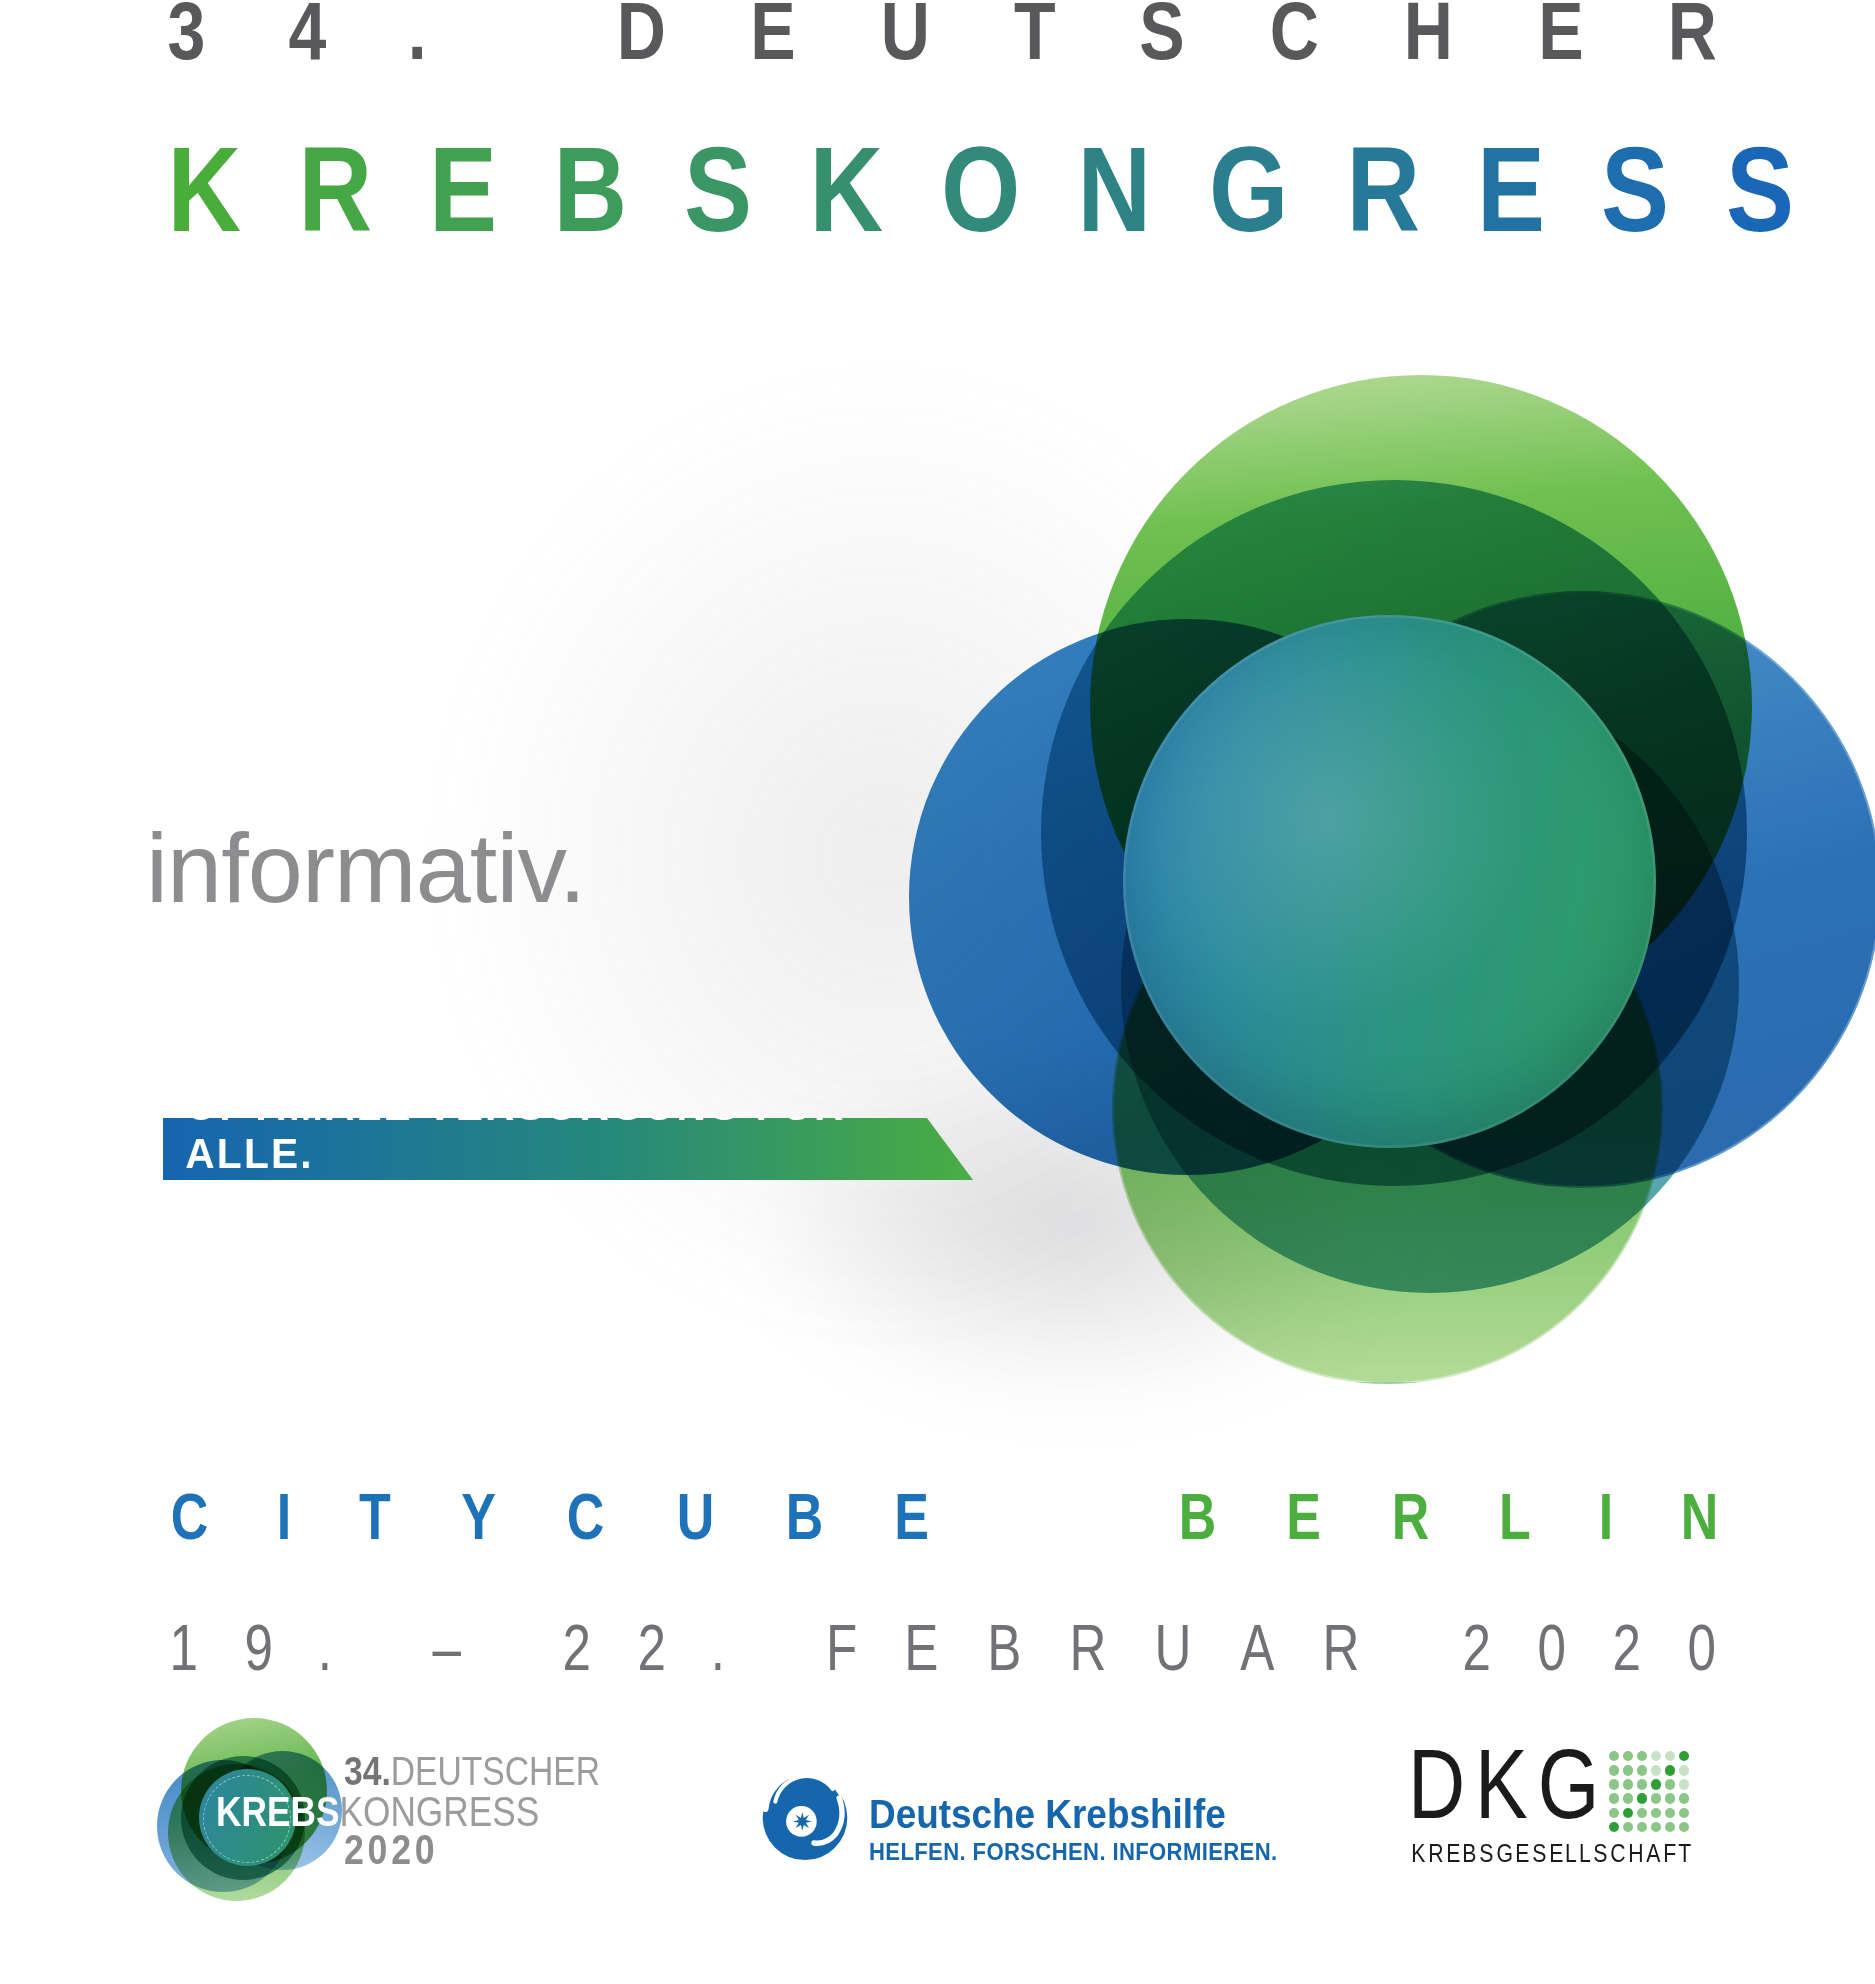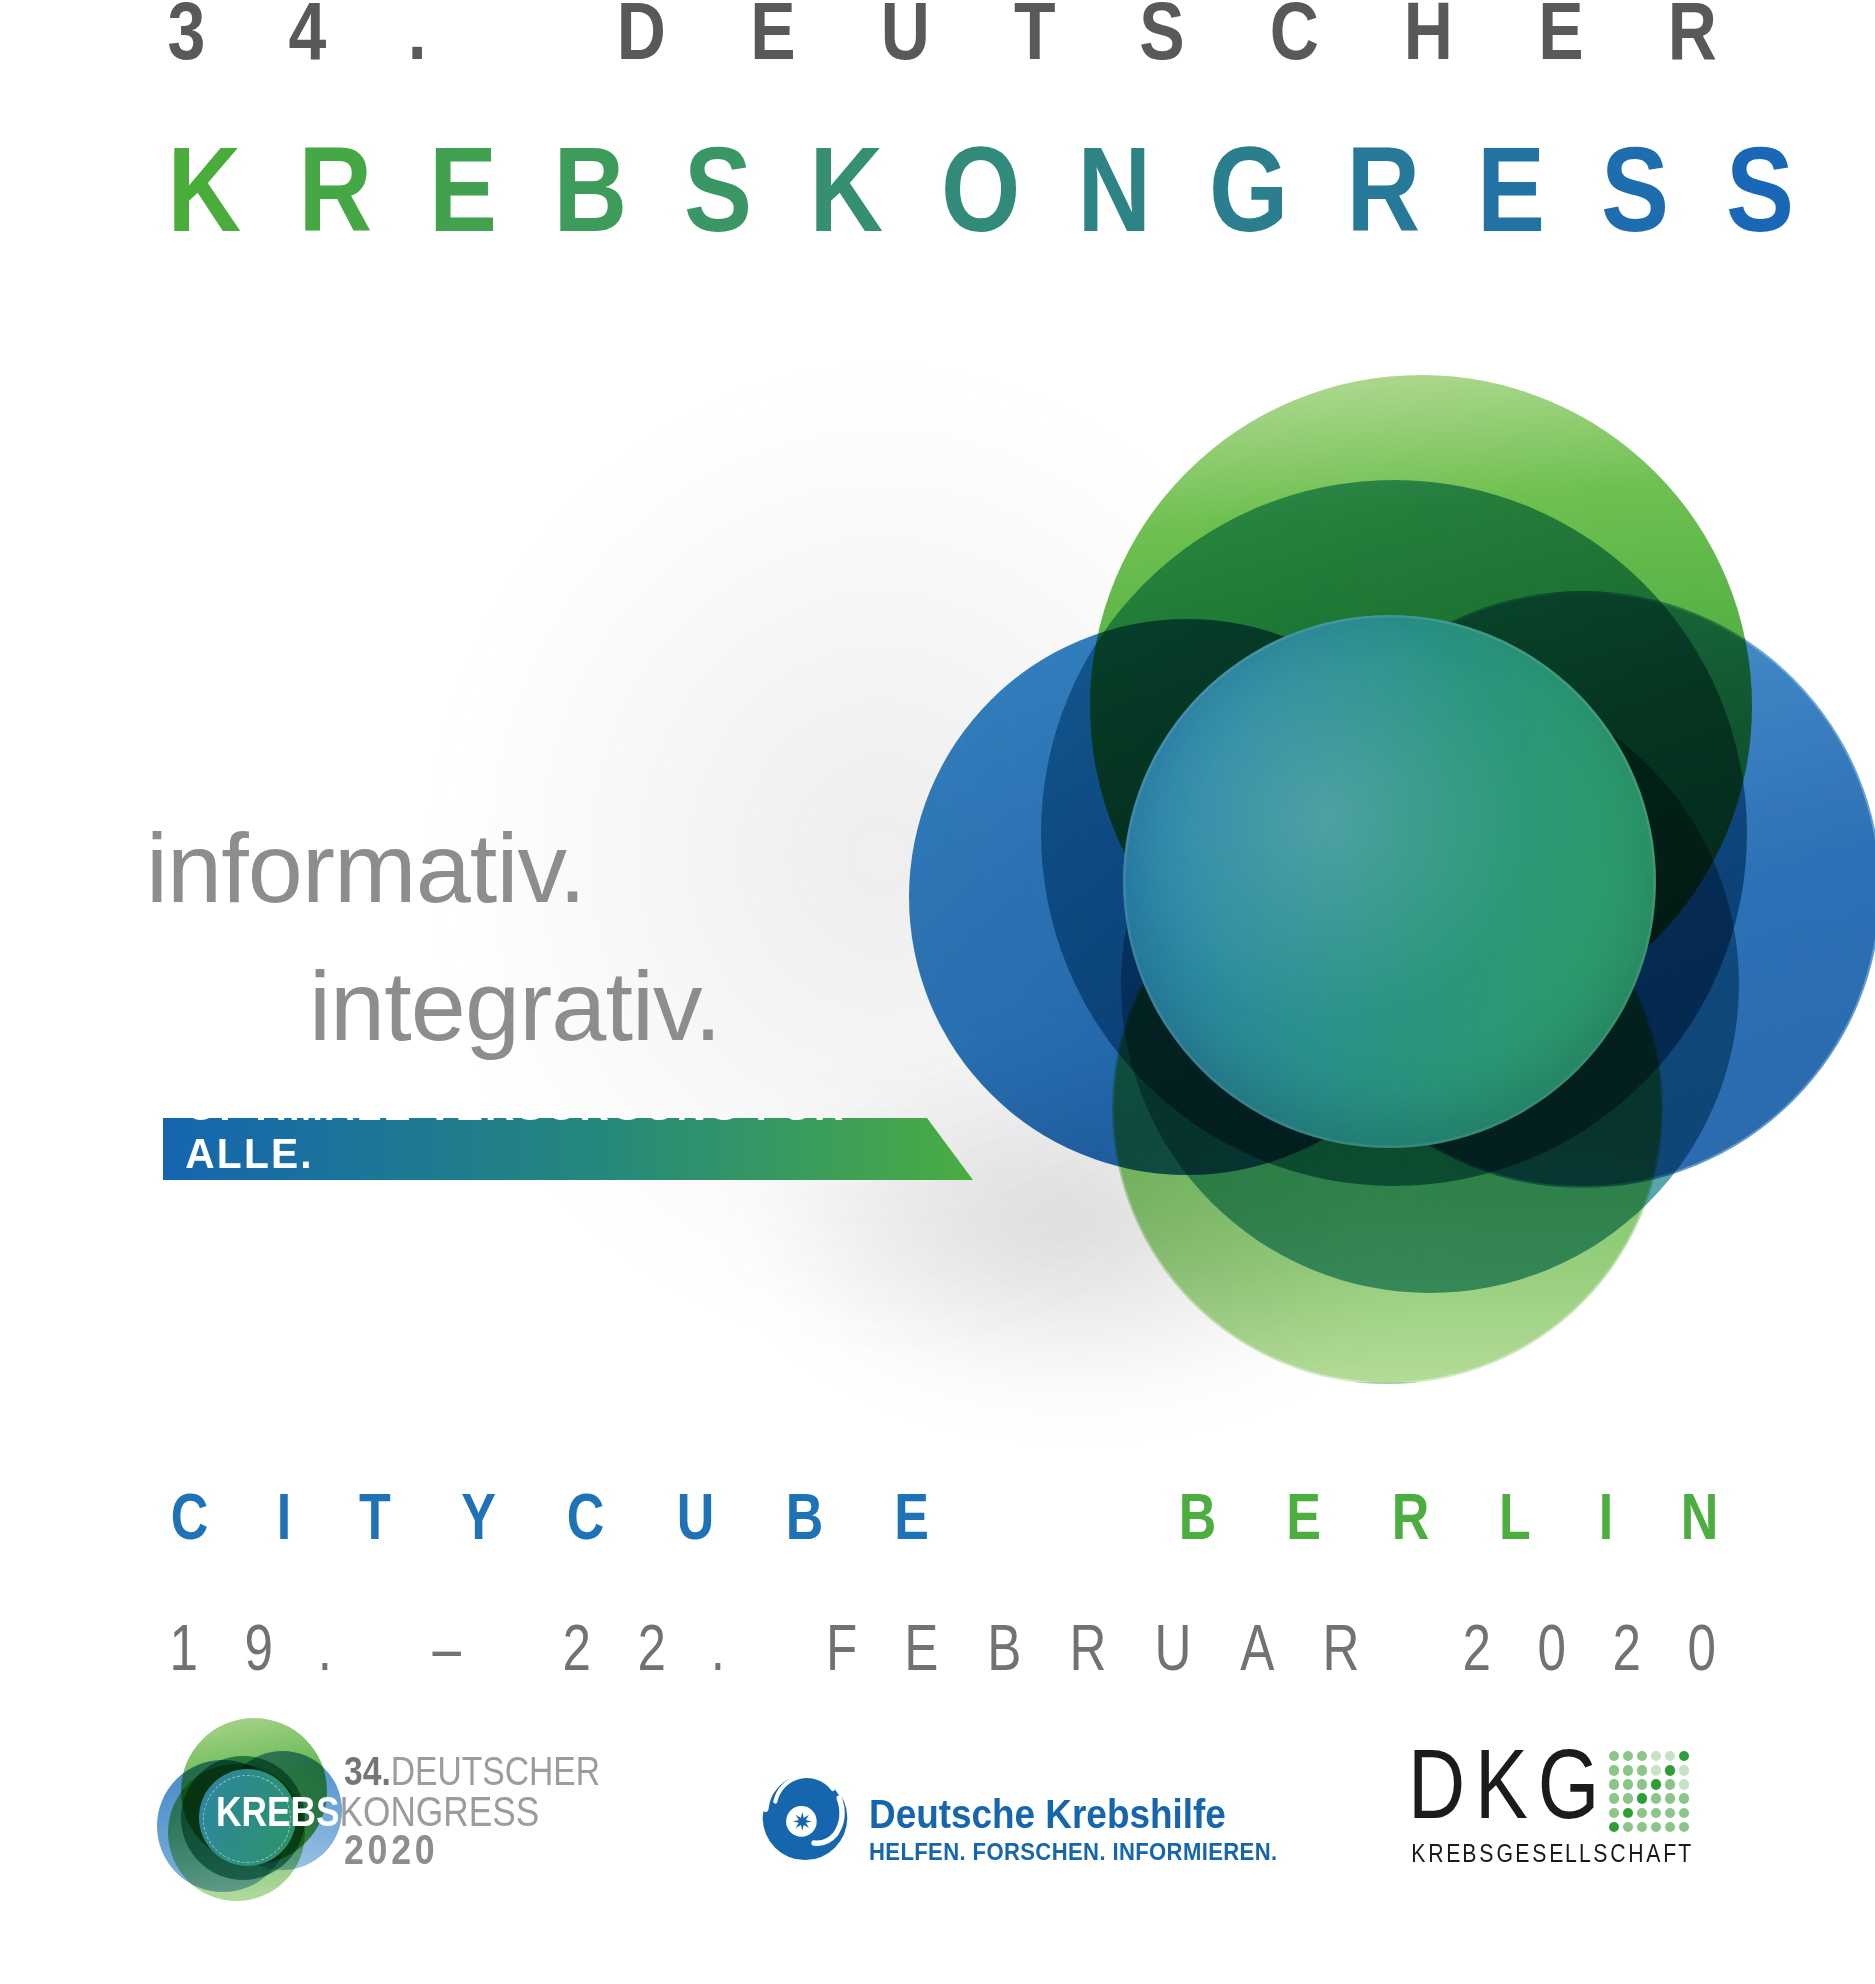--- a/index.html
+++ b/index.html
@@ -150,21 +150,20 @@
     <div class="fc green-top"></div>
     <div class="fc blue-right"></div>
     <div class="fc blue-left"></div>
     <div class="fc teal-top"></div>
     <div class="fc green-bottom"></div>
     <div class="fc teal-br"></div>
     <div class="fc center-sphere"></div>
   </div>
 
   <div class="tag tag2">informativ.</div>
-  <div class="tag tag3">integrativ.</div>
 
   <div class="banner">
     <span class="banner-text">OPTIMALE VERSORGUNG FÜR ALLE.</span>
   </div>
 
   <div class="venue-row">
     <div class="venue-word venue1 spread">
         <span class="ch">C</span>
         <span class="ch">I</span>
         <span class="ch">T</span>

